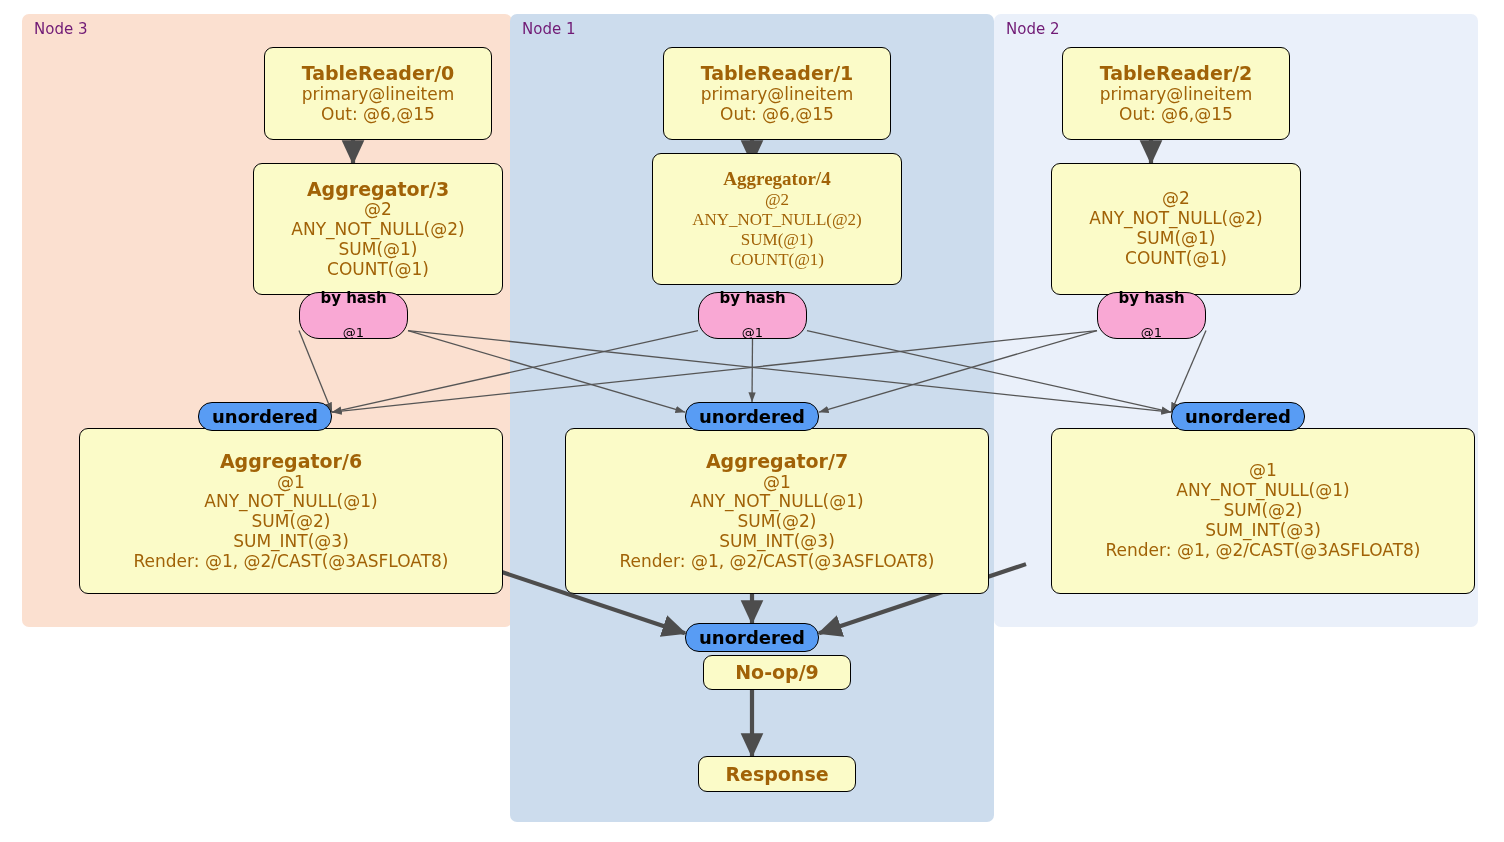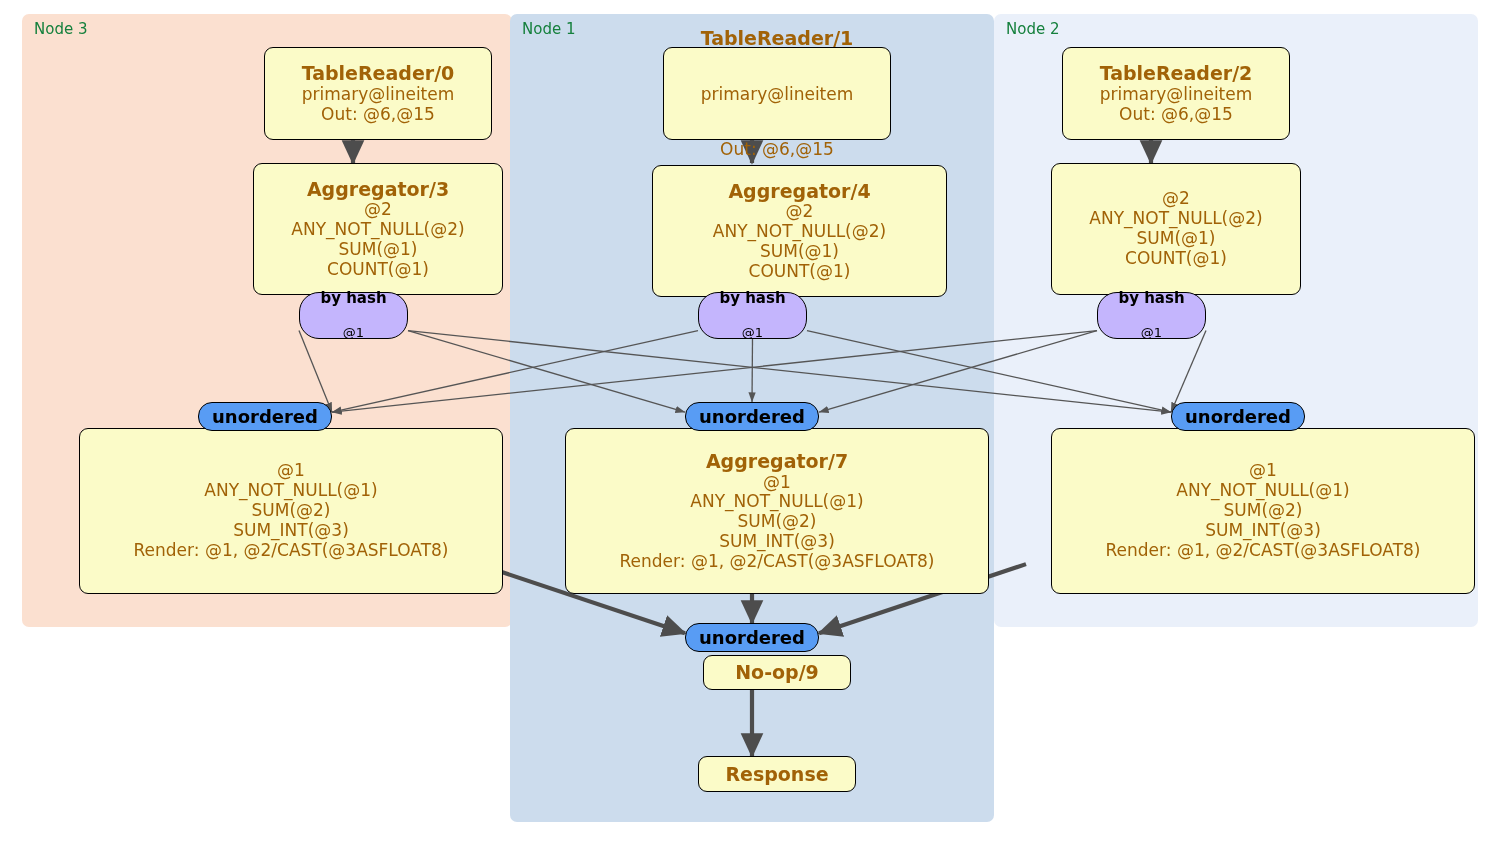--- a/index.html
+++ b/index.html
@@ -6,21 +6,21 @@
   body{
     width:1504px;height:842px;position:relative;overflow:hidden;
     font-family:"DejaVu Sans","Liberation Sans",sans-serif;
   }
   #stage{position:absolute;left:0;top:0;width:1504px;height:842px;}
 
   
   .panel{position:absolute;border-radius:7px;}
   .panel-label{
     position:absolute;left:12px;top:6px;
-    font-size:15px;color:#15803d;white-space:nowrap;
+    font-size:15px;color:#701a75;white-space:nowrap;
   }
 
   
   #edges{position:absolute;left:0;top:0;width:1504px;height:842px;overflow:visible;}
 
   
   .node{
     position:absolute;box-sizing:border-box;
     background:#fbfbc8;border:1.6px solid #000;border-radius:9px;
     text-align:center;color:#a16207;
@@ -31,21 +31,21 @@
   .node .ttl{font-weight:bold;font-size:19px;line-height:1.18;}
   .node .ln{font-size:17px;line-height:1.17;}
   .node.small .ttl{font-size:19px;}
 
   .badge{
     position:absolute;box-sizing:border-box;
     border:1.6px solid #000;border-radius:13px;
     text-align:center;display:flex;flex-direction:column;
     justify-content:center;align-items:center;
   }
-  .badge.hash{background:#c4b5fd;border-radius:20px;gap:20px;}
+  .badge.hash{background:#f9a8d4;border-radius:20px;gap:20px;}
   .badge.hash .b1{font-weight:bold;font-size:15px;line-height:1.1;}
   .badge.hash .b2{font-size:13px;line-height:1.15;}
   .badge.unord{background:#589cf4;border-radius:14px;}
   .badge.unord .b1{font-weight:bold;font-size:18px;line-height:1;}
 </style>
 </head>
 <body>
 
 <div id="stage">
 
@@ -89,51 +89,52 @@
         <line x1="752" y1="690" x2="752" y2="756" stroke="#4d4d4d" stroke-width="4.2" marker-end="url(#ahThick)"></line>
       </g>
   </svg>
 
   <div id="nodes">
       <div class="node" style="left: 239px; top: 47px; width: 228px; height: 93px;">
         <div class="ttl">TableReader/0</div>
         <div class="ln">primary@lineitem</div>
         <div class="ln">Out: @6,@15</div>
       </div>
-      <div class="node" style="left: 638px; top: 47px; width: 228px; height: 93px; gap: 35px;">
+      <div class="node" style="left: 638px; top: 47px; width: 228px; height: 93px;">
         <div class="ttl">TableReader/1</div>
         <div class="ln">primary@lineitem</div>
         <div class="ln">Out: @6,@15</div>
       </div>
       <div class="node" style="left: 1037px; top: 47px; width: 228px; height: 93px;">
         <div class="ttl">TableReader/2</div>
         <div class="ln">primary@lineitem</div>
         <div class="ln">Out: @6,@15</div>
       </div>
       <div class="node" style="left: 228px; top: 163px; width: 250px; height: 132px;">
         <div class="ttl">Aggregator/3</div>
         <div class="ln">@2</div>
         <div class="ln">ANY_NOT_NULL(@2)</div>
         <div class="ln">SUM(@1)</div>
         <div class="ln">COUNT(@1)</div>
       </div>
-      <div class="node" style="left: 627px; top: 165px; width: 295px; height: 132px;">
+      <div class="node" style="left: 627px; top: 153px; width: 250px; height: 132px; font-family: Liberation Serif, serif;">
         <div class="ttl">Aggregator/4</div>
         <div class="ln">@2</div>
         <div class="ln">ANY_NOT_NULL(@2)</div>
         <div class="ln">SUM(@1)</div>
         <div class="ln">COUNT(@1)</div>
       </div>
       <div class="node" style="left: 1026px; top: 163px; width: 250px; height: 132px;">
         <div class="ln">@2</div>
         <div class="ln">ANY_NOT_NULL(@2)</div>
         <div class="ln">SUM(@1)</div>
         <div class="ln">COUNT(@1)</div>
       </div>
       <div class="node" style="left: 54px; top: 428px; width: 424px; height: 166px;">
+        <div class="ttl">Aggregator/6</div>
         <div class="ln">@1</div>
         <div class="ln">ANY_NOT_NULL(@1)</div>
         <div class="ln">SUM(@2)</div>
         <div class="ln">SUM_INT(@3)</div>
         <div class="ln">Render: @1, @2/CAST(@3ASFLOAT8)</div>
       </div>
       <div class="node" style="left: 540px; top: 428px; width: 424px; height: 166px;">
         <div class="ttl">Aggregator/7</div>
         <div class="ln">@1</div>
         <div class="ln">ANY_NOT_NULL(@1)</div>

